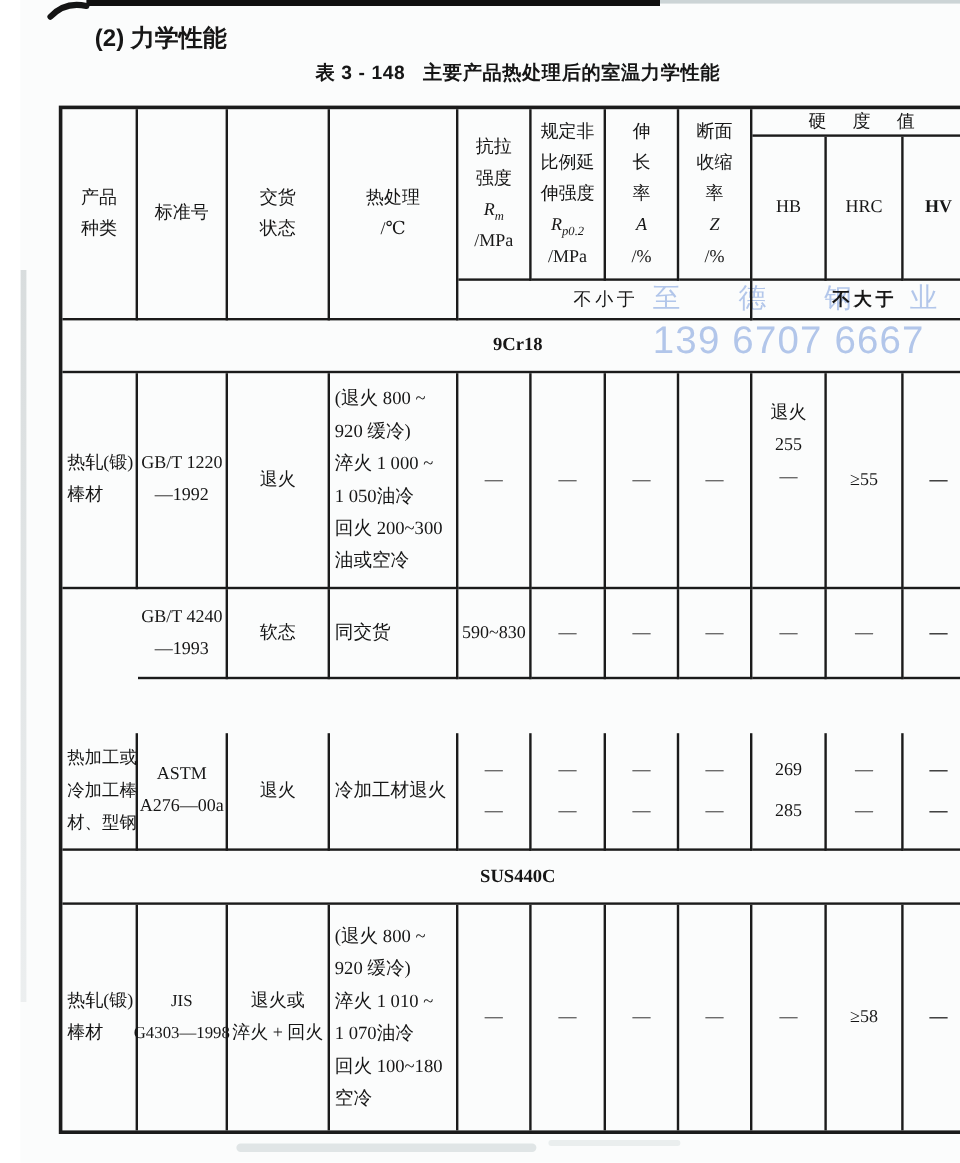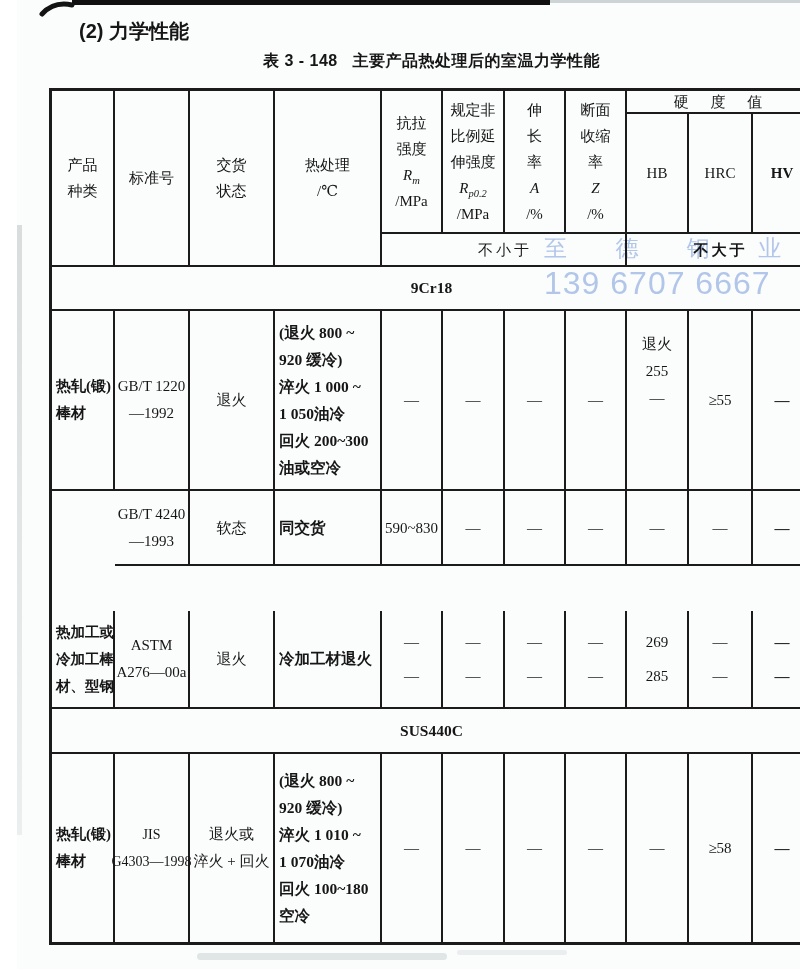--- a/index.html
+++ b/index.html
@@ -25,21 +25,21 @@
   .wm .l2{font-size:32px;letter-spacing:1px;white-space:pre;margin-top:1px;}
   
   .tbl{position:absolute;left:32px;top:88px;z-index:1;display:grid;
        grid-template-columns:63px 75px 85px 107px 61px 62px 61px 61px 62px 64px 58px;
        grid-template-rows:23px 120px 33px 44px 180px 75px 45px 98px 45px 188px;
        border:3px solid #1b1b1b;}
   .c{border-right:2px solid #1b1b1b;border-bottom:2px solid #1b1b1b;
      display:flex;align-items:center;justify-content:center;text-align:center;
      font-size:15px;line-height:24px;position:relative;overflow:visible;}
   .nr{border-right:none;font-weight:bold;} .nb{border-bottom:none;text-align:center;}
-  .al{justify-content:flex-start;text-align:left;padding-left:4px;padding-right:12px;font-weight:bold;}
+  .al{justify-content:flex-start;text-align:left;padding-left:4px;padding-right:12px;}
   .stack > div{white-space:pre;}
   .lh26 > div{line-height:26px;} .lh27 > div{line-height:27px;} .lh34 > div{line-height:34px;}
   .sym{font-style:italic;} sub{font-size:10.5px;font-style:italic;line-height:1;}
   .hgroup{letter-spacing:9px;white-space:pre;text-indent:9px;}
   .minmax{letter-spacing:3px;text-indent:3px;}
   .section{white-space:pre;font-size:15.5px;}
   .lift{transform:translateY(-29px);}
   .hb3 > div{line-height:27px;}
   .treat{font-size:15.5px;}
 </style>

